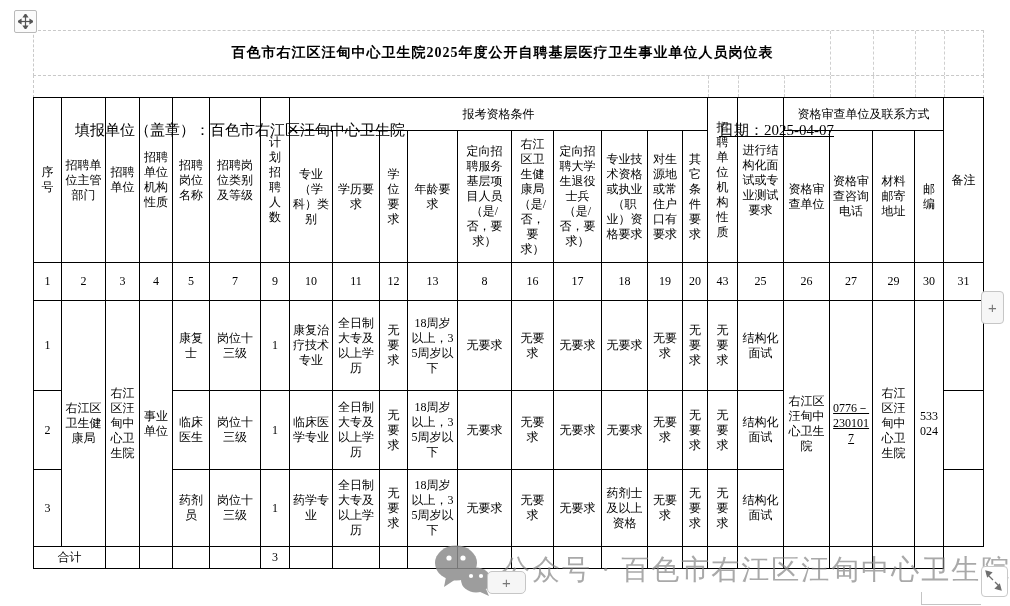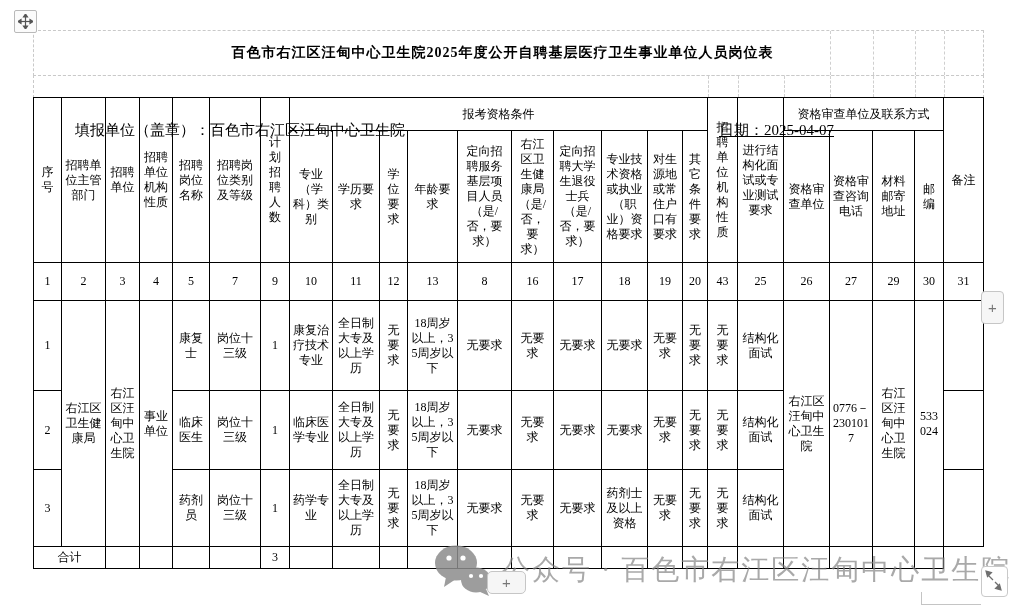--- a/index.html
+++ b/index.html
@@ -27,21 +27,21 @@
   }
   table.grid th,table.grid td{
     border:1px solid #000;text-align:center;vertical-align:middle;
     font-weight:normal;font-size:12px;line-height:1.25;
     padding:1px 3px;word-break:break-all;overflow:hidden;
   }
   tr.h-a{height:33px;} tr.h-b{height:132px;} tr.h-n{height:38px;}
   tr.h-r1{height:90px;} tr.h-r2{height:79px;} tr.h-r3{height:77px;} tr.h-t{height:22px;}
   .sm{font-size:10px;line-height:1.3;}
   .age{font-size:11px;padding:1px 2px;}
-  .p4{padding-left:4px;padding-right:4px;}
+  .p4{padding-left:4px;padding-right:4px;text-decoration:underline;}
   .p6{padding-left:6px;padding-right:6px;}
   .p8{padding-left:8px;padding-right:8px;}
   .v{padding-left:11px;padding-right:11px;}
   .gpad{padding-left:18px;padding-right:18px;}
   
   .move-handle{
     position:absolute;left:14px;top:10px;width:21px;height:21px;
     border:1px solid #b9b9b9;background:#fbfbfb;border-radius:2px;
     display:flex;align-items:center;justify-content:center;z-index:6;
   }

